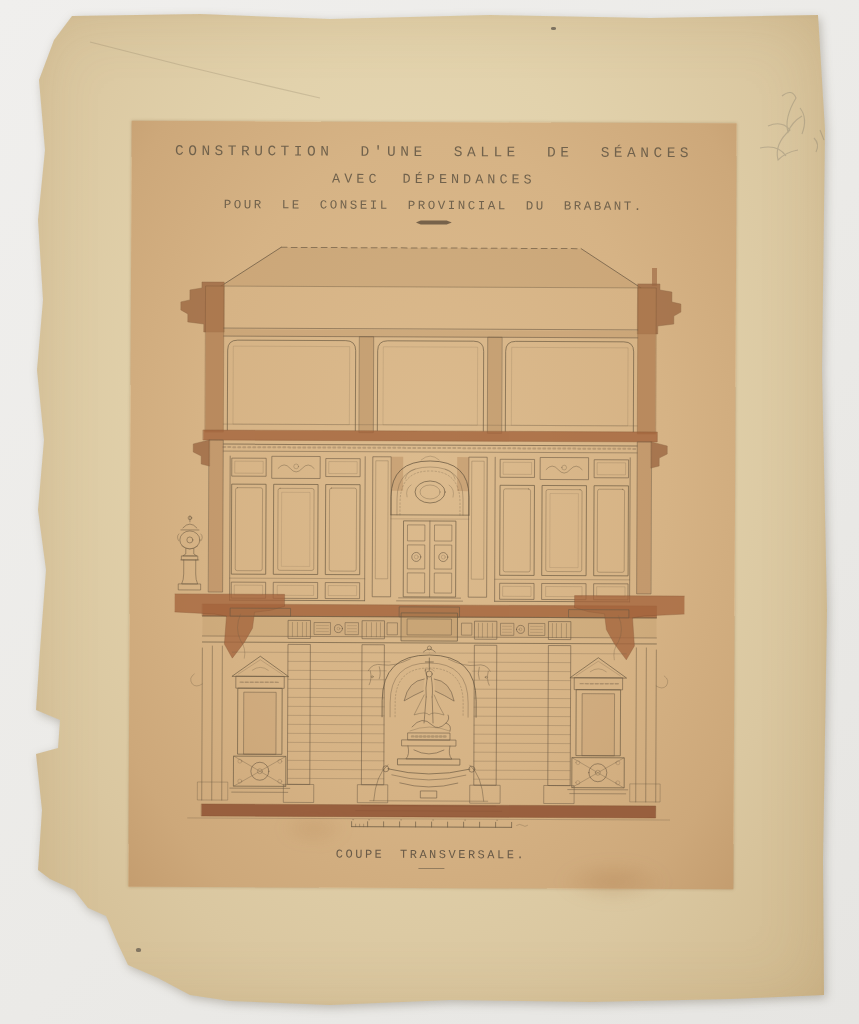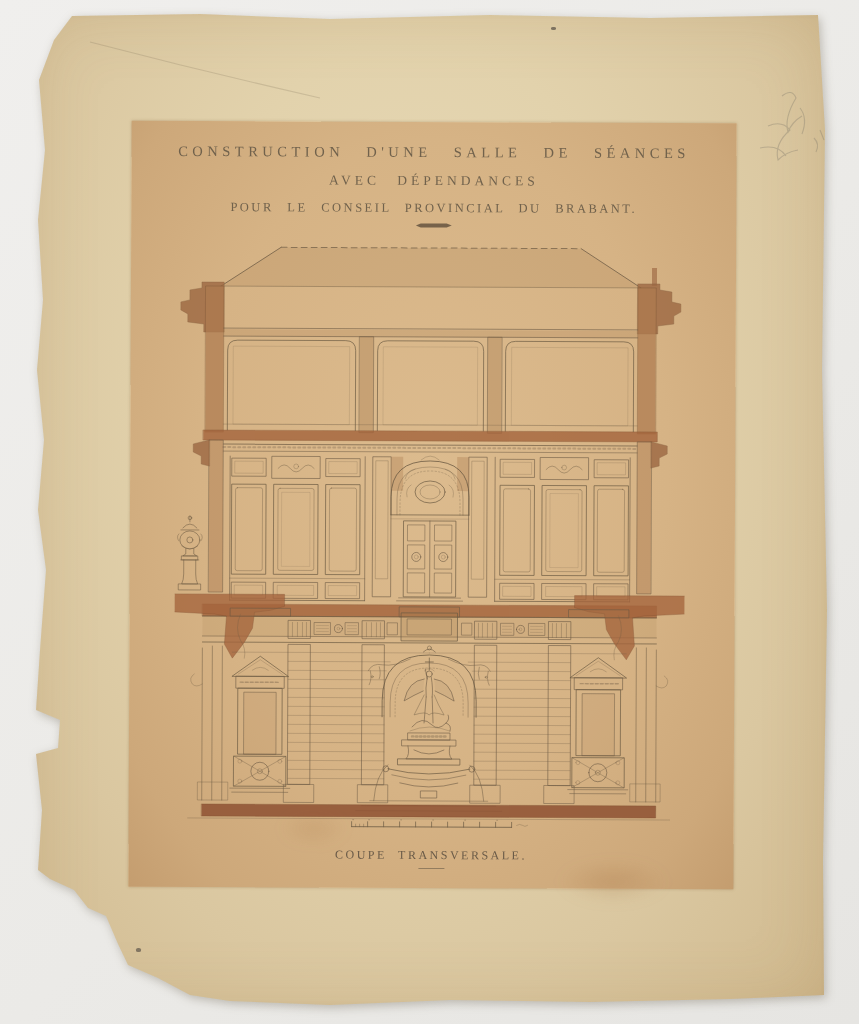--- a/index.html
+++ b/index.html
@@ -1,20 +1,20 @@
 <!DOCTYPE html>
 <html><head>
 <meta charset="utf-8">
 <style>
   html,body{margin:0;padding:0;background:#ebeae7;}
   .scene{position:relative;width:859px;height:1024px;overflow:hidden;
          background:linear-gradient(135deg,#f0efed 0%,#ebeae7 55%,#e6e5e2 100%);
          font-family:"Liberation Serif","DejaVu Serif",serif;}
   .paper-wrap{position:absolute;left:0;top:0;width:859px;height:848px;
-              filter:drop-shadow(2px 3px 5px rgba(70,58,35,.28));}
+              filter:drop-shadow(2px 3px 5px rgba(70,58,35,.28));font-family:Liberation Mono, monospace;}
   .paper{position:absolute;left:30px;top:10px;width:800px;height:1000px;
          background:radial-gradient(ellipse at 48% 38%, #e8dab8 0%, #e2d2ac 40%, #dac7a0 70%, #cfb88d 100%);
          clip-path:polygon(42px 6px,170px 4px,300px 9px,460px 5px,620px 8px,788px 5px,
            795px 120px,792px 360px,797px 600px,793px 850px,794px 985px,
            700px 989px,560px 992px,420px 990px,300px 995px,200px 991px,160px 985px,
            128px 968px,98px 955px,88px 934px,76px 906px,58px 898px,44px 880px,20px 869px,8px 860px,
            12px 800px,6px 744px,28px 738px,30px 710px,6px 700px,10px 640px,16px 560px,8px 500px,
            14px 430px,7px 360px,13px 290px,8px 210px,15px 140px,9px 70px,24px 30px);}
   .paper-shade{position:absolute;inset:0;pointer-events:none;
          box-shadow:inset 0 0 70px rgba(150,110,55,.20), inset 0 0 10px rgba(120,85,45,.16);}

